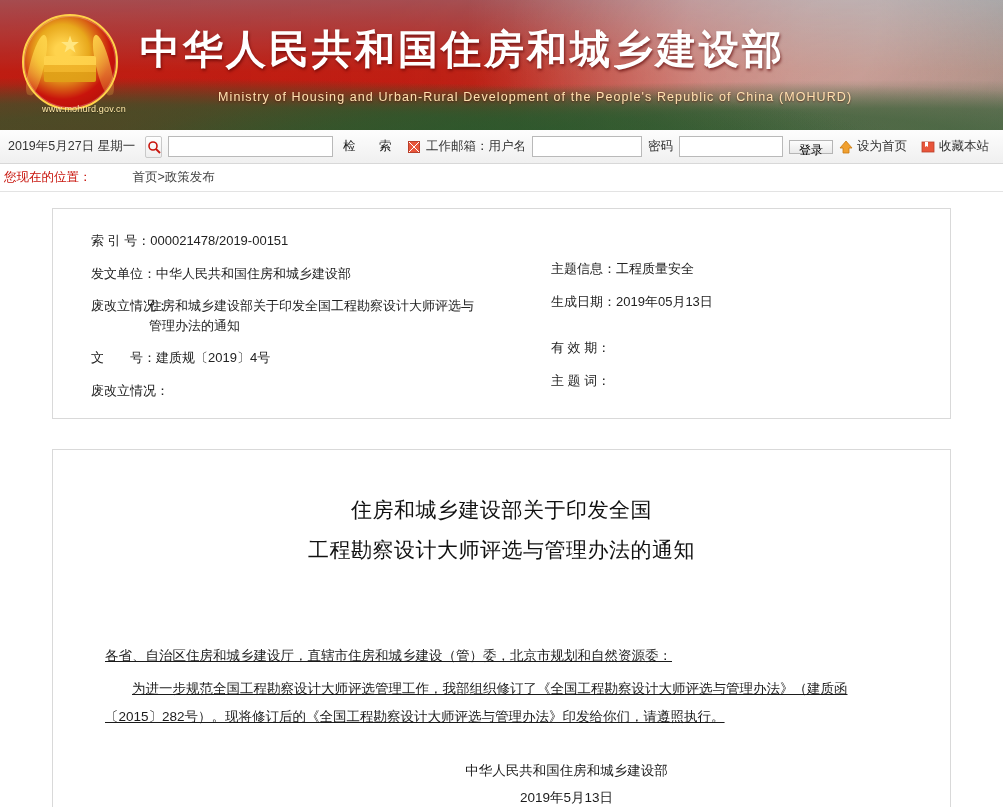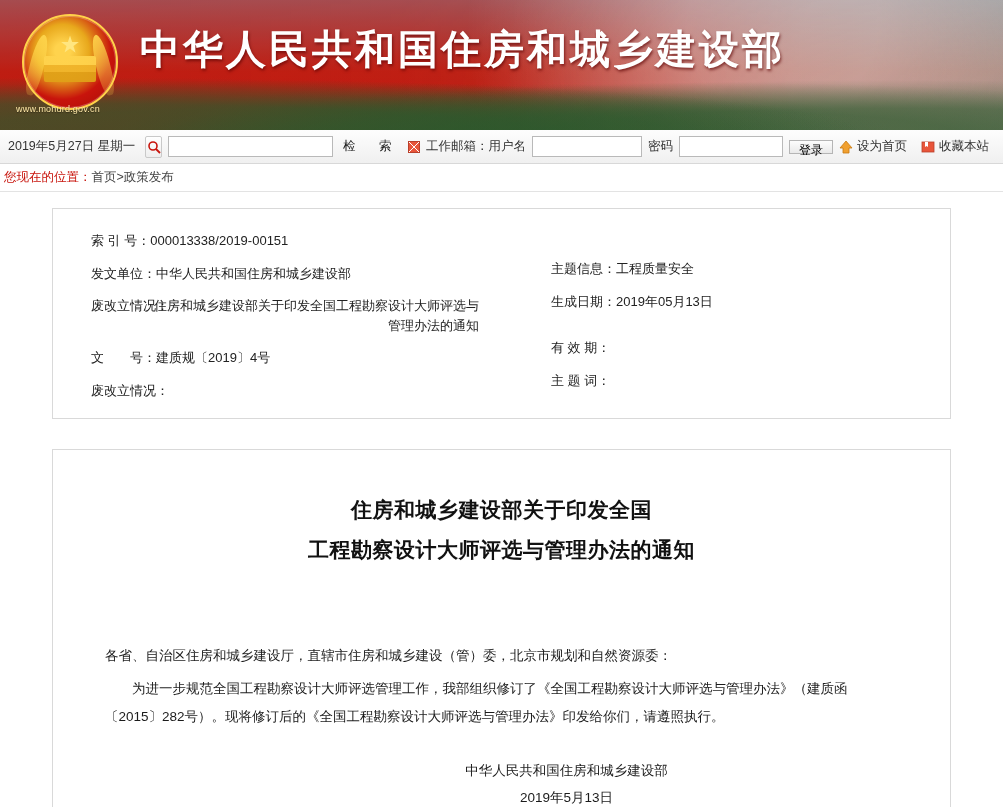--- a/index.html
+++ b/index.html
@@ -73,21 +73,21 @@
     position: absolute;
     top: 20%;
     width: 14px; height: 62px;
     background: linear-gradient(180deg, rgba(255,214,77,.9), rgba(255,214,77,.2));
     border-radius: 50% 50% 40% 40%;
   }
   .emblem .wheat-l { left: 6px; transform: rotate(14deg); }
   .emblem .wheat-r { right: 6px; transform: rotate(-14deg); }
   .emblem-url {
     position: absolute;
-    left: 2px; top: 104px;
+    left: 28px; top: 104px;
     width: 112px;
     text-align: center;
     color: #ffe9a8;
     font-size: 9px;
     letter-spacing: .2px;
     text-shadow: 0 1px 1px rgba(0,0,0,.4);
   }
   .banner-title {
     position: absolute;
     left: 140px; top: 22px;
@@ -185,34 +185,35 @@
 
   
   .crumb-bar {
     height: 28px;
     display: flex;
     align-items: center;
     padding-left: 4px;
     font-size: 12.5px;
     border-bottom: 1px solid #e3e3e3;
     background: #fff;
+    gap: 41px;
   }
   .crumb-bar .you { color: #c8140c; }
   .crumb-bar .path { color: #444; }
 
   
   .page {
     padding: 16px 52px 0 52px;
     background: #fff;
   }
   .card {
     border: 1px solid #d9d9d9;
     background: #fff;
   }
-  .meta-card { padding: 22px 10px 18px 10px; text-align: right; }
+  .meta-card { padding: 22px 10px 18px 10px; }
   .meta-grid {
     display: grid;
     grid-template-columns: 470px auto;
   }
   .meta-col { display: flex; flex-direction: column; gap: 13px; }
   .meta-row { display: flex; font-size: 13px; color: #222; line-height: 1.5; }
   .meta-row .k {
     white-space: nowrap;
     color: #222;
   }
@@ -223,26 +224,26 @@
   .meta-col.right { padding-left: 18px; margin-top: 28px; }
 
   .doc-card {
     margin-top: 30px;
     padding: 40px 52px 30px 52px;
     min-height: 350px;
   }
   .doc-title {
     text-align: center;
     font-size: 21px;
-    font-weight: bold;
+    font-weight: normal;
     color: #111;
     line-height: 1.9;
     letter-spacing: .5px;
   }
-  .doc-body { margin-top: 72px; font-size: 13.5px; color: #1b1b1b; line-height: 2.05; }
+  .doc-body { margin-top: 72px; font-size: 13.5px; color: #1b1b1b; line-height: 2.05; text-decoration: underline; }
   .doc-body p { margin: 0 0 6px 0; }
   .p-indent { text-indent: 2em; }
   .sign { margin-top: 26px; text-align: center; font-size: 13.5px; line-height: 2; color: #1b1b1b; }
   .sign .line { padding-left: 130px; }
 </style>
 </head>
 <body>
 
 <div class="banner">
   <div class="banner-photo"></div>
@@ -250,20 +251,21 @@
 
   <div class="emblem">
     <div class="wheat-l"></div>
     <div class="wheat-r"></div>
     <div class="star">★</div>
     <div class="gate"></div>
   </div>
   <div class="emblem-url">www.mohurd.gov.cn</div>
 
   <div class="banner-title">中华人民共和国住房和城乡建设部</div>
+  <div class="banner-subtitle">Ministry of Housing and Urban-Rural Development of the People's Republic of China (MOHURD)</div>
 </div>
 
 <div class="toolbar">
   <span class="tb-date">2019年5月27日 星期一</span>
 
   <span class="icon-btn">
     <svg width="14" height="14" viewBox="0 0 14 14" aria-hidden="true">
       <circle cx="6" cy="6" r="4" fill="none" stroke="#c8140c" stroke-width="1.6"></circle>
       <line x1="9" y1="9" x2="13" y2="13" stroke="#c8140c" stroke-width="1.8"></line>
     </svg>
@@ -304,21 +306,21 @@
   <span class="path">首页&gt;政策发布</span>
 </div>
 
 <div class="page">
 
   <div class="card meta-card">
     <div class="meta-grid">
       <div class="meta-col left">
         <div class="meta-row">
           <span class="k k-pad-left">索 引 号：</span>
-          <span class="v">000013338/2019-00151</span>
+          <span class="v">000021478/2019-00151</span>
         </div>
         <div class="meta-row">
           <span class="k k-pad-left">发文单位：</span>
           <span class="v">中华人民共和国住房和城乡建设部</span>
         </div>
         <div class="meta-row">
           <span class="k k-name">废改立情况：</span>
           <span class="v v-multi">住房和城乡建设部关于印发全国工程勘察设计大师评选与管理办法的通知</span>
         </div>
         <div class="meta-row">

